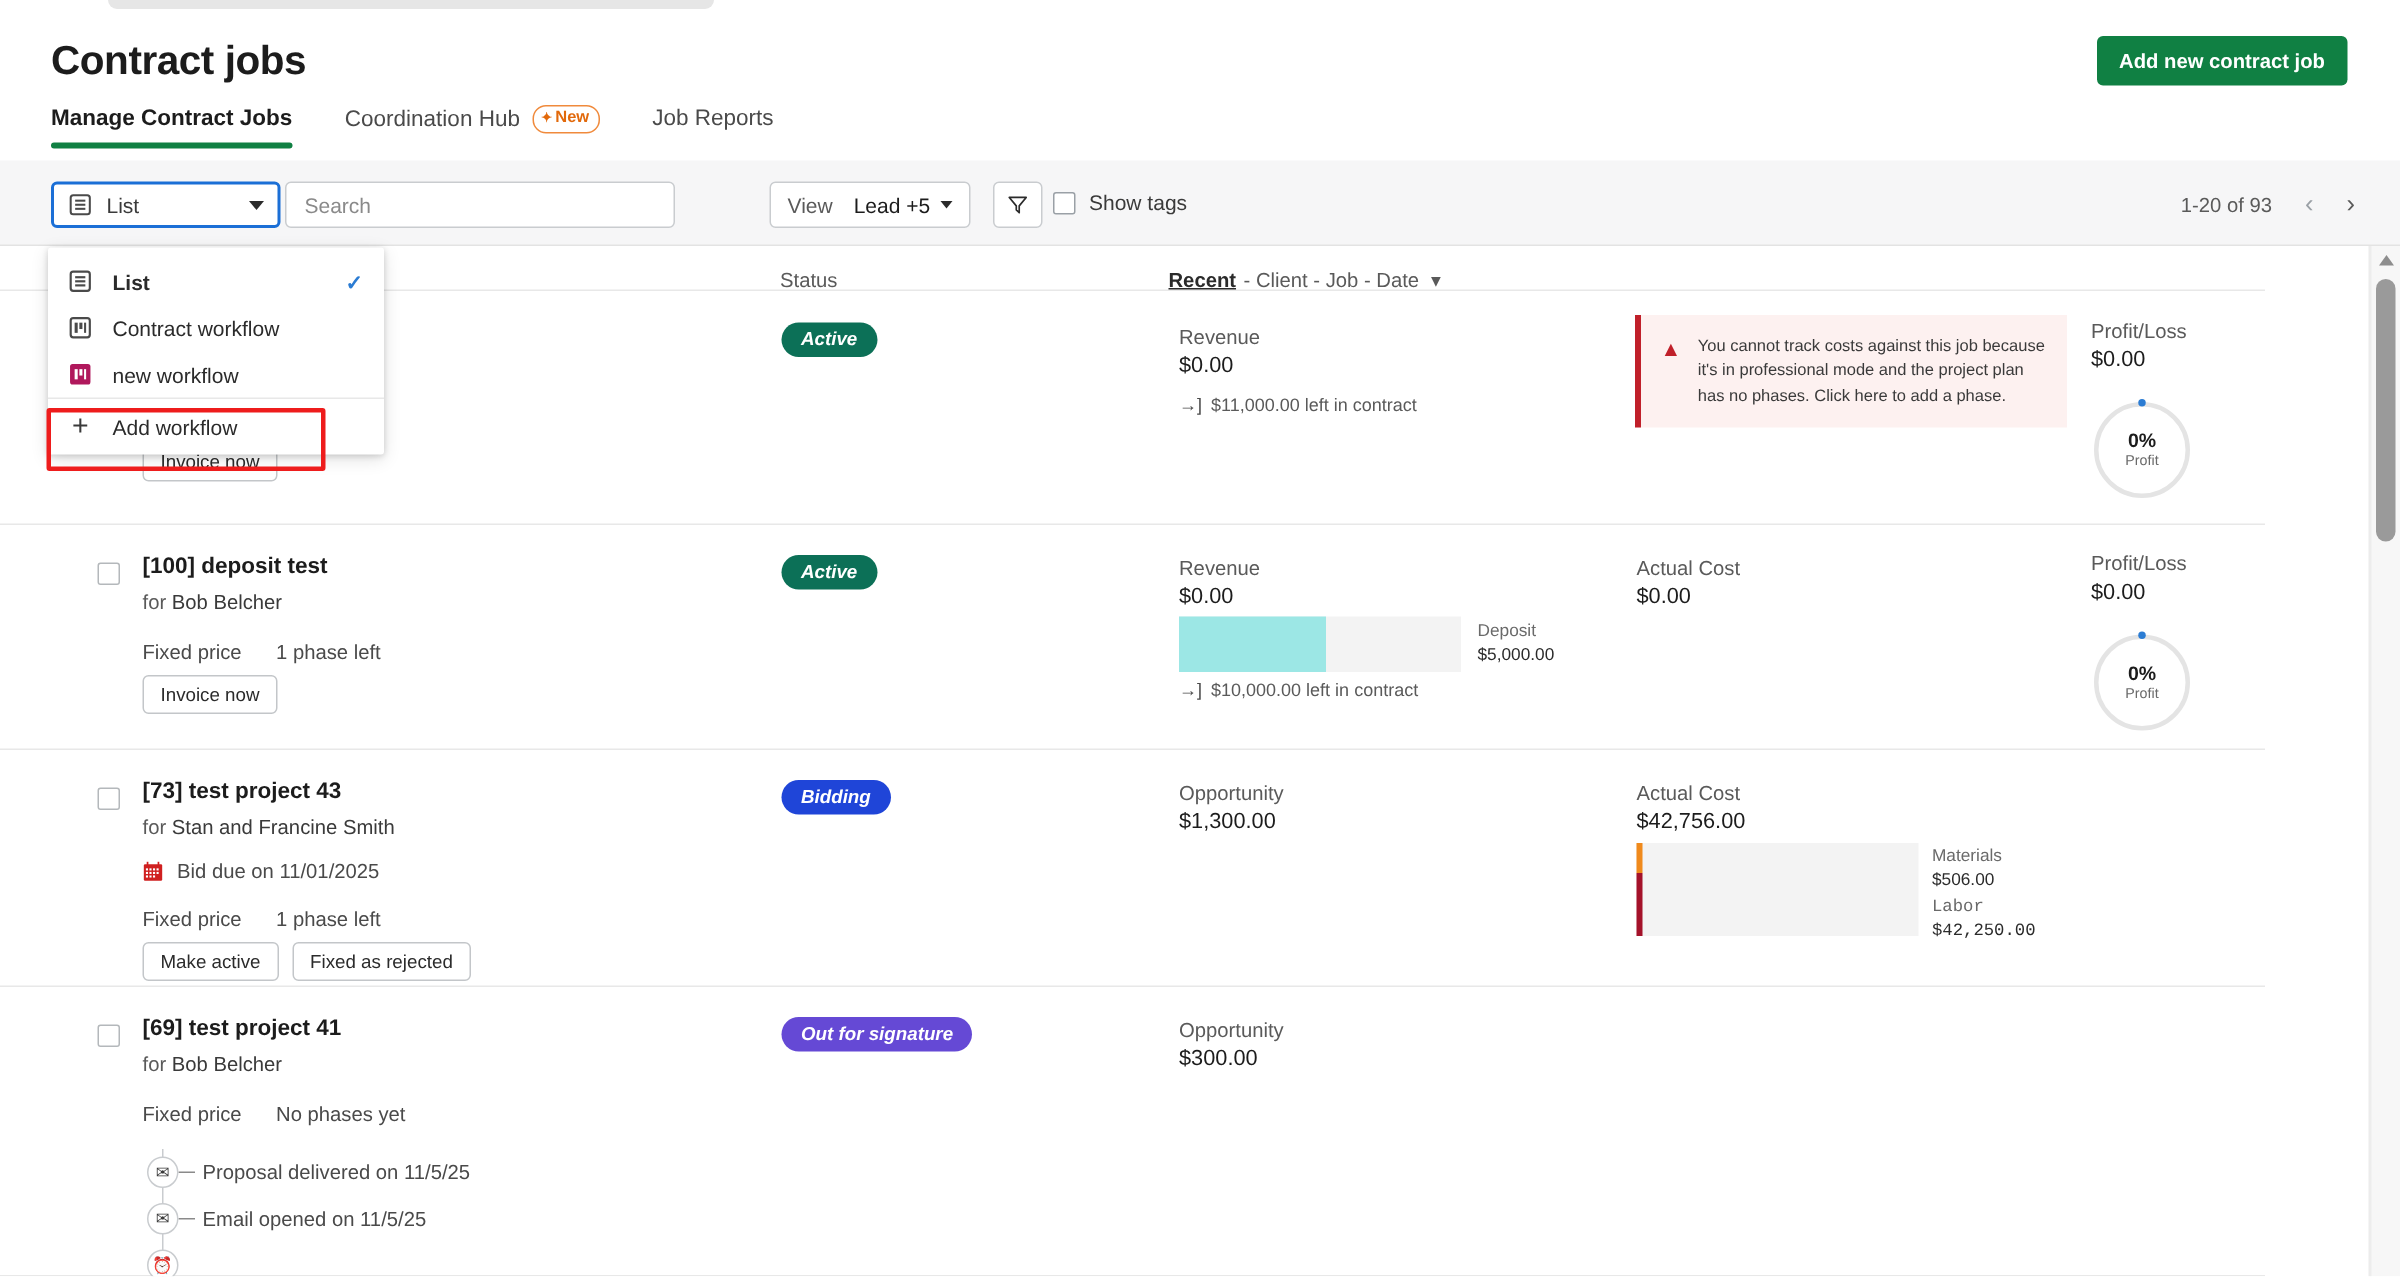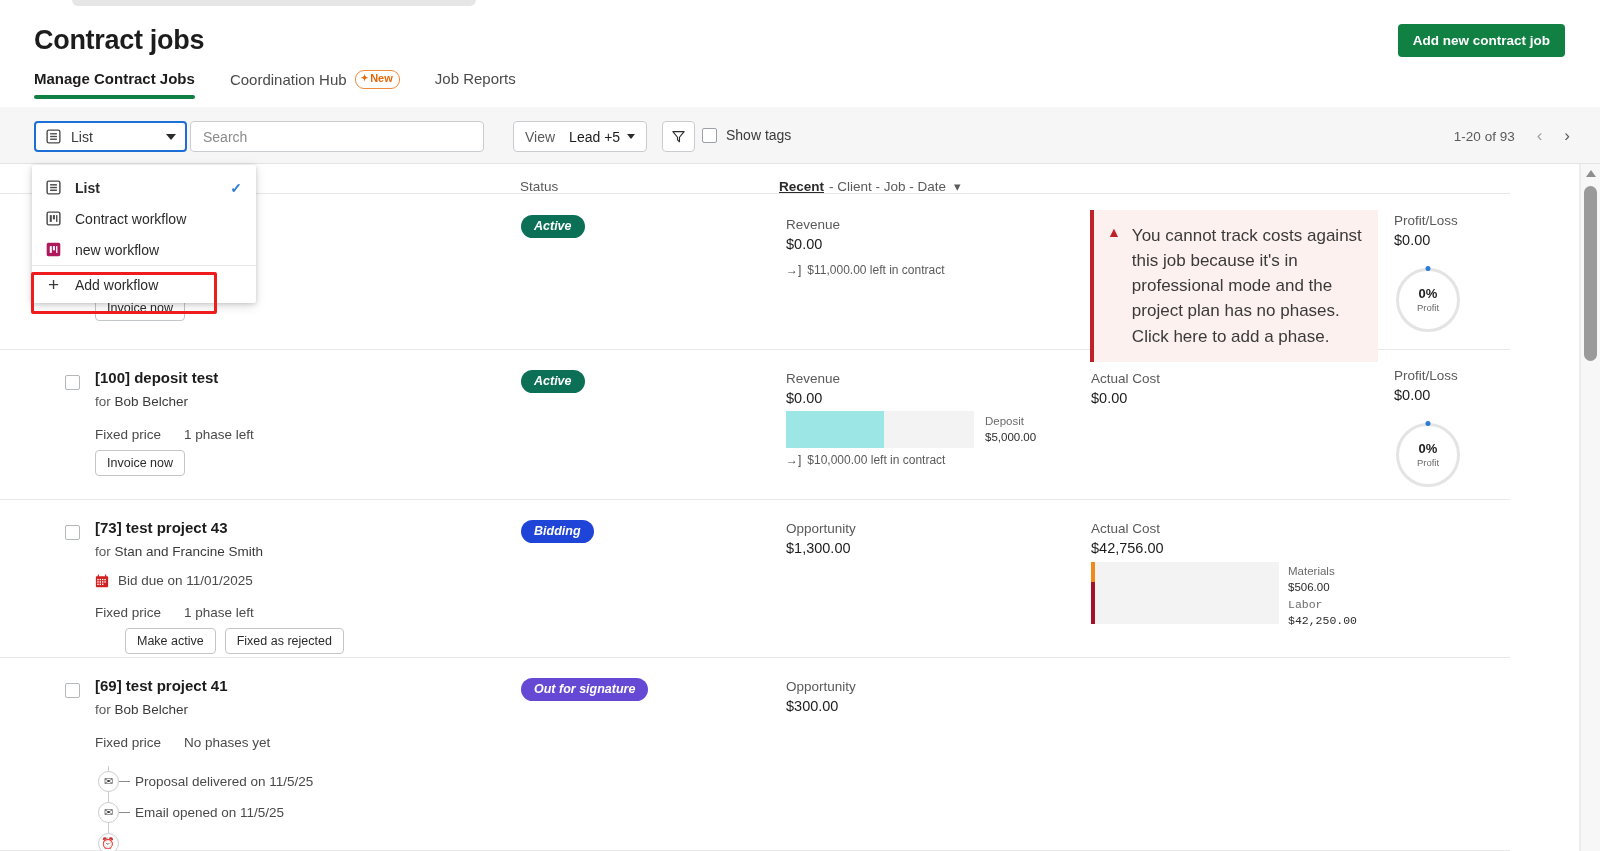--- a/index.html
+++ b/index.html
@@ -63,21 +63,21 @@
   .ctl {
     position:absolute; background:#fff; border:1px solid #c9cccf; border-radius:4px;
     display:flex; align-items:center; font-size:14px; color:#3a3a3a; cursor:pointer;
   }
   .view-select {
     left:34px; top:14px; width:153px; height:31px; padding:0 9px;
     border:2px solid #1b6fd6; justify-content:space-between;
   }
   .view-select .left { display:flex; align-items:center; gap:9px; }
   .search-box {
-    left:190px; top:14px; width:294px; height:31px; padding:0 10px;
+    left:190px; top:14px; width:260px; height:31px; padding:0 10px;
     color:#777;
   }
   .search-box input {
     border:none; outline:none; width:100%; font-size:14px;
     font-family:"Liberation Sans", sans-serif; color:#3a3a3a; background:transparent;
   }
   .search-box input::placeholder { color:#8a8a8a; }
   .view-lead {
     left:513px; top:14px; height:31px; padding:0 11px; gap:14px;
   }
@@ -174,21 +174,21 @@
   .bar-side { position:absolute; font-size:11.5px; line-height:1.35; }
   .bar-side .k { color:#6a6a6a; }
   .bar-side .v { color:#2b2b2b; }
 
   
   .alert {
     position:absolute; background:#fdf1f0; border-left:4px solid #c0202a;
     padding:13px 14px 13px 13px; display:flex; gap:11px; width:288px;
   }
   .alert .ico { color:#c0202a; font-size:14px; line-height:1.1; padding-top:2px; }
-  .alert .txt { font-size:17px; color:#3a3a3a; line-height:1.48; }
+  .alert .txt { font-size:11px; color:#3a3a3a; line-height:1.48; }
 
   
   .donut-wrap { position:absolute; width:64px; height:64px; }
   .donut {
     width:64px; height:64px; border-radius:50%;
     border:3px solid #e4e4e4; position:relative;
     display:flex; flex-direction:column; align-items:center; justify-content:center;
   }
   .donut .dot {
     position:absolute; top:-5px; left:50%; transform:translateX(-50%);
@@ -440,21 +440,21 @@
           <rect x="8" y="11" width="1.6" height="1.6" fill="#fff"></rect>
           <rect x="3.2" y="0.6" width="1.3" height="3" fill="#d02020"></rect>
           <rect x="11.5" y="0.6" width="1.3" height="3" fill="#d02020"></rect>
         </svg>
         <span>Bid due on 11/01/2025</span>
       </div>
       <div class="job-meta" style="top:105px;">
         <span>Fixed price</span>
         <span>1 phase left</span>
       </div>
-      <div class="job-actions" style="top:128px;margin-left:30px;">
+      <div class="job-actions" style="top:128px;">
         <button class="sm-btn">Make active</button>
         <button class="sm-btn">Fixed as rejected</button>
       </div>
 
       <div class="badge bidding" style="top:20px;">Bidding</div>
 
       <div class="mlabel" style="left:786px; top:21px;">Opportunity</div>
       <div class="mvalue" style="left:786px; top:40px;">$1,300.00</div>
 
       <div class="mlabel" style="left:1091px; top:21px;">Actual Cost</div>

